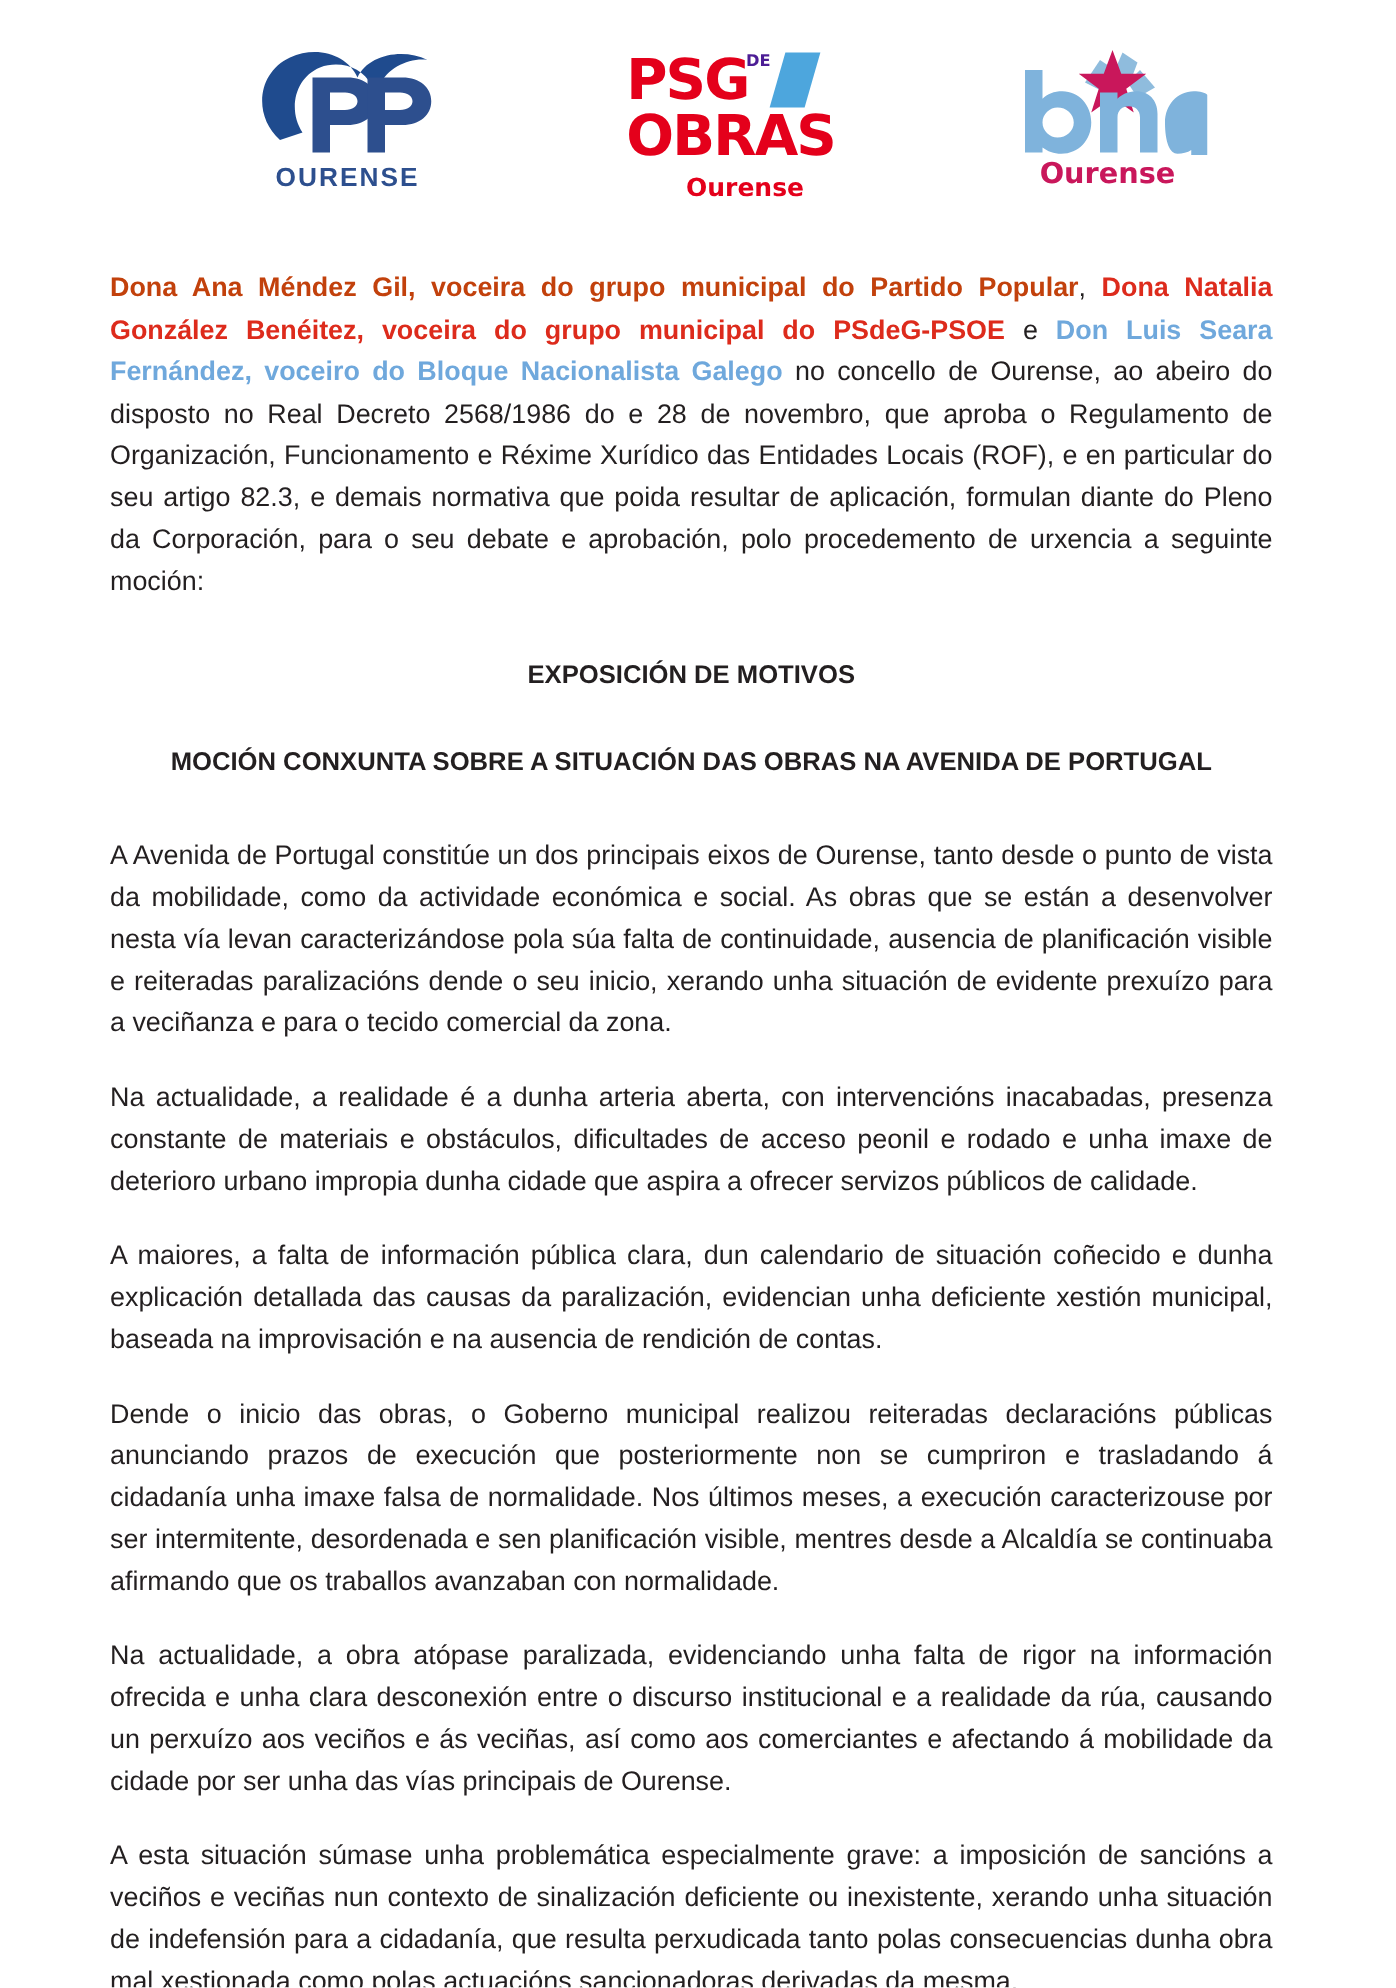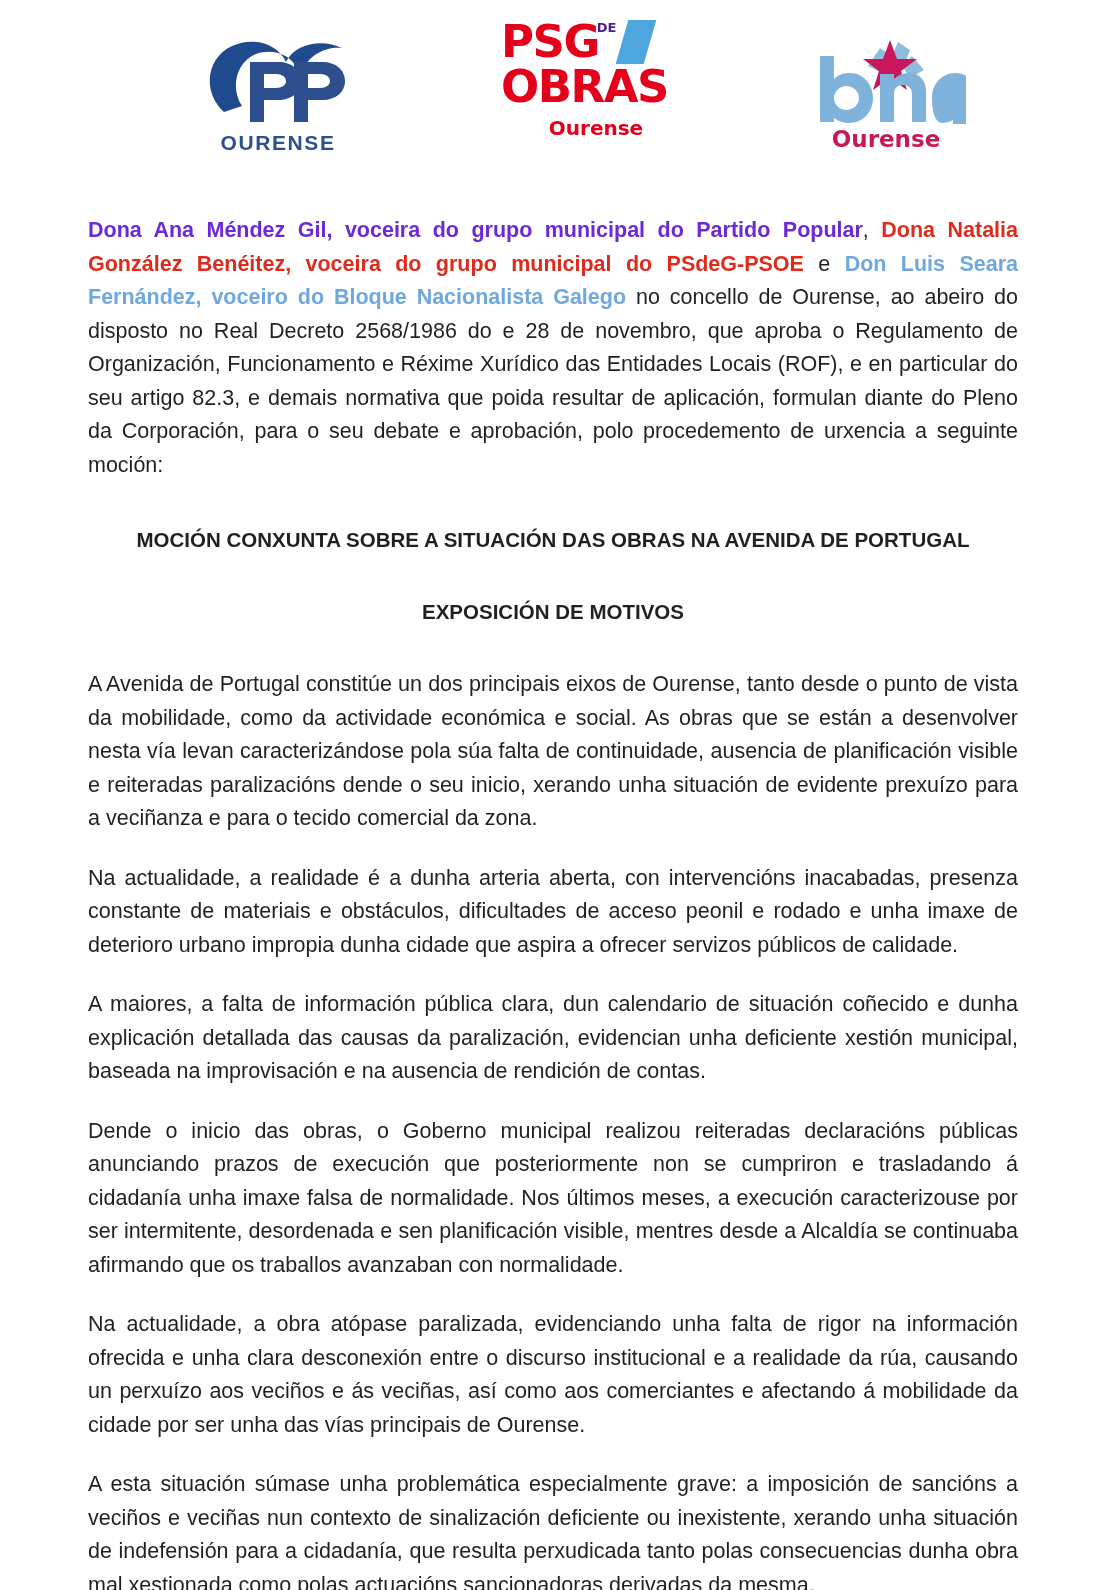--- a/index.html
+++ b/index.html
@@ -30,21 +30,21 @@
     display: flex;
     align-items: flex-start;
   }
   .logo-slot {
     display: flex;
     flex-direction: column;
     align-items: center;
     justify-content: flex-start;
   }
   .logo-pp-slot   { width: 300px; margin-left: 128px; padding-top: 36px; }
-  .logo-psoe-slot { width: 240px; margin-left: 48px;  padding-top: 20px; }
+  .logo-psoe-slot { width: 240px; margin-left: 48px;  padding-top: 42px; }
   .logo-bng-slot  { width: 240px; margin-left: 50px;  padding-top: 26px; }
 
   
   .pp-mark {
     position: relative;
     width: 160px;
     height: 88px;
   }
   .pp-mark svg { display:block; width:160px; height:88px; }
   .pp-sub {
@@ -130,21 +130,21 @@
     font-size: 21.5px;
     line-height: 33.5px;
     text-align: justify;
     text-justify: inter-word;
     color: #231f20;
     font-family: "Liberation Sans", sans-serif;
   }
   p.intro {
     margin-bottom: 44px;
   }
-  .n-pp   { color: #6d28d9; font-weight: 700; }
+  .n-pp   { color: #c2410c; font-weight: 700; }
   .n-psoe { color: #DD2B1C; font-weight: 700; }
   .n-bng  { color: #6FA8DC; font-weight: 700; }
 
   h2.heading {
     margin: 0 0 40px 0;
     text-align: center;
     font-size: 20.5px;
     line-height: 28px;
     font-weight: 700;
     color: #231f20;
@@ -202,23 +202,23 @@
         </svg>
       </div>
       <div class="bng-sub">Ourense</div>
     </div>
   </div>
 
   <div class="doc">
 
     <p class="body-text intro"><span class="n-pp">Dona Ana Méndez Gil, voceira do grupo municipal do Partido Popular</span><span>, </span><span class="n-psoe">Dona Natalia González Benéitez, voceira do grupo municipal do PSdeG-PSOE</span><span> e </span><span class="n-bng">Don Luis Seara Fernández, voceiro do Bloque Nacionalista Galego</span><span> no concello de Ourense, ao abeiro do disposto no Real Decreto 2568/1986 do e 28 de novembro, que aproba o Regulamento de Organización, Funcionamento e Réxime Xurídico das Entidades Locais (ROF), e en particular do seu artigo 82.3, e demais normativa que poida resultar de aplicación, formulan diante do Pleno da Corporación, para o seu debate e aprobación, polo procedemento de urxencia a seguinte moción:</span></p>
 
+    <h2 class="heading second">EXPOSICIÓN DE MOTIVOS</h2>
+
     <h2 class="heading first">MOCIÓN CONXUNTA SOBRE A SITUACIÓN DAS OBRAS NA AVENIDA DE PORTUGAL</h2>
-
-    <h2 class="heading second">EXPOSICIÓN DE MOTIVOS</h2>
 
     <p class="body-text">A Avenida de Portugal constitúe un dos principais eixos de Ourense, tanto desde o punto de vista da mobilidade, como da actividade económica e social.  As obras que se están a desenvolver nesta vía levan caracterizándose pola súa falta de continuidade, ausencia de planificación visible e reiteradas paralizacións dende o seu inicio, xerando unha situación de evidente prexuízo para a veciñanza e para o tecido comercial da zona.</p>
     <p class="body-text">Na actualidade, a realidade é a dunha arteria aberta, con intervencións inacabadas, presenza constante de materiais e obstáculos, dificultades de acceso peonil e rodado e unha imaxe de deterioro urbano impropia dunha cidade que aspira a ofrecer servizos públicos de calidade.</p>
     <p class="body-text">A maiores, a falta de información pública clara, dun calendario de situación coñecido e dunha explicación detallada das causas da paralización, evidencian unha deficiente xestión municipal, baseada na improvisación e na ausencia de rendición de contas.</p>
     <p class="body-text">Dende o inicio das obras, o Goberno municipal realizou reiteradas declaracións públicas anunciando prazos de execución que posteriormente non se cumpriron e trasladando á cidadanía unha imaxe falsa de normalidade. Nos últimos meses, a execución caracterizouse por ser intermitente, desordenada e sen planificación visible, mentres desde a Alcaldía se continuaba afirmando que os traballos avanzaban con normalidade.</p>
     <p class="body-text">Na actualidade, a obra atópase paralizada, evidenciando unha falta de rigor na información ofrecida e unha clara desconexión entre o discurso institucional e a realidade da rúa, causando un perxuízo aos veciños e ás veciñas, así como aos comerciantes e afectando á mobilidade da cidade por ser unha das vías principais de Ourense.</p>
     <p class="body-text">A esta situación súmase unha problemática especialmente grave: a imposición de sancións a veciños e veciñas nun contexto de sinalización deficiente ou inexistente, xerando unha situación de indefensión para a cidadanía, que resulta perxudicada tanto polas consecuencias dunha obra mal xestionada como polas actuacións sancionadoras derivadas da mesma.</p>
 
   </div>
 </div>

